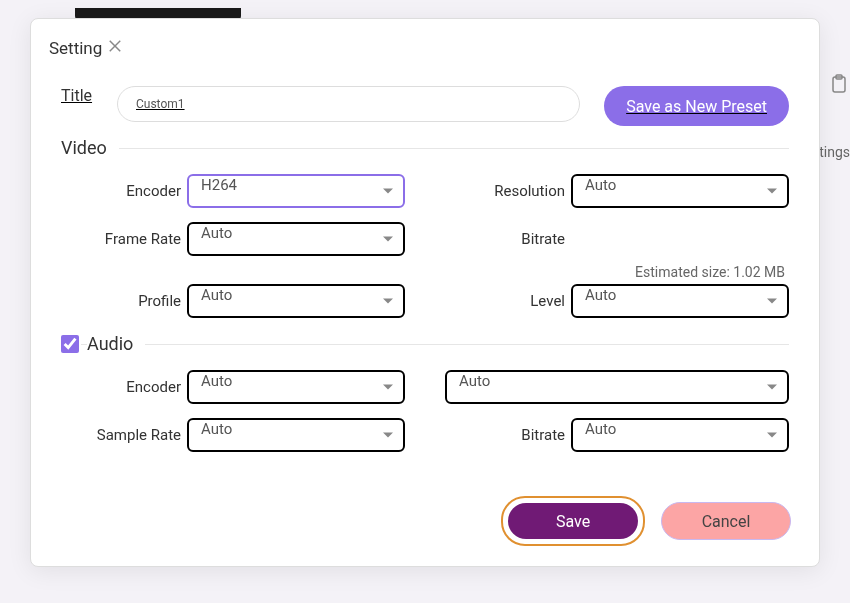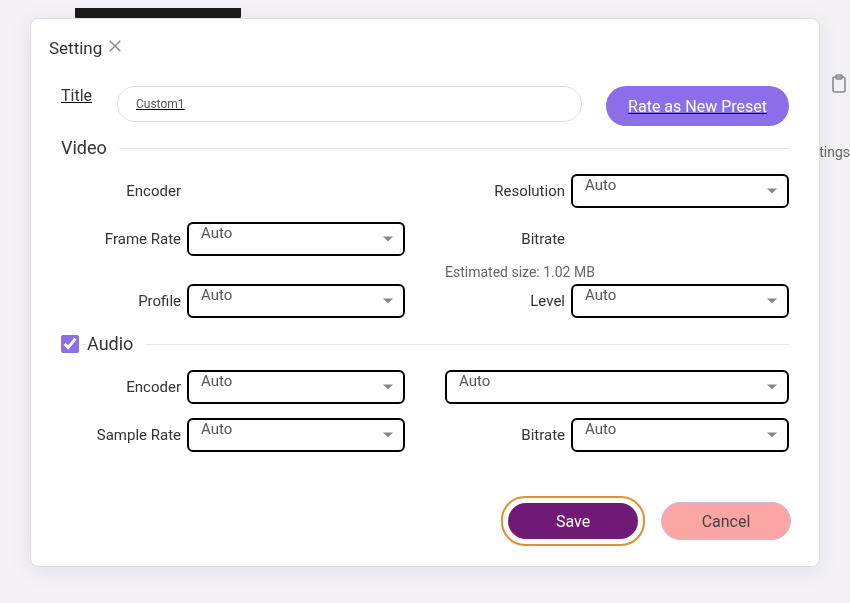--- a/index.html
+++ b/index.html
@@ -162,20 +162,21 @@
       border-left: 5px solid transparent;
       border-right: 5px solid transparent;
       border-top: 5px solid #888;
       pointer-events: none;
     }
     .form-select.highlighted {
       border: 2px solid #8b6ee8;
     }
     .estimate-text {
       grid-column: 2;
+      text-align: right;
       font-size: 14px;
       color: #666;
       margin-top: -6px;
       padding-right: 4px;
     }
     .dialog-footer {
       padding: 16px 28px 20px 28px;
       display: flex;
       justify-content: flex-end;
       gap: 16px;
@@ -250,30 +251,33 @@
         <line x1="19" y1="5" x2="5" y2="19"></line>
       </svg>
     </button>
   </div>
 
   <div class="dialog-body">
 
     <div class="title-row">
       <div class="title-label">Title</div>
       <input class="title-input" type="text" value="Custom1" style="">
-      <button class="new-preset-btn">Rate as New Preset</button>
+      <button class="new-preset-btn">Save as New Preset</button>
     </div>
 
     <div class="section-border"></div>
     <div class="section-title-row">
       <div class="section-title">Video</div>
     </div>
     <div class="form-grid">
       <div class="form-row">
         <div class="form-label">Encoder</div>
+        <div class="select-wrap">
+            <div class="form-select highlighted">H264</div>
+          </div>
       </div>
       <div class="form-row">
         <div class="form-label">Resolution</div>
         <div class="select-wrap">
             <div class="form-select">Auto</div>
           </div>
       </div>
       <div class="form-row">
         <div class="form-label">Frame Rate</div>
         <div class="select-wrap">

